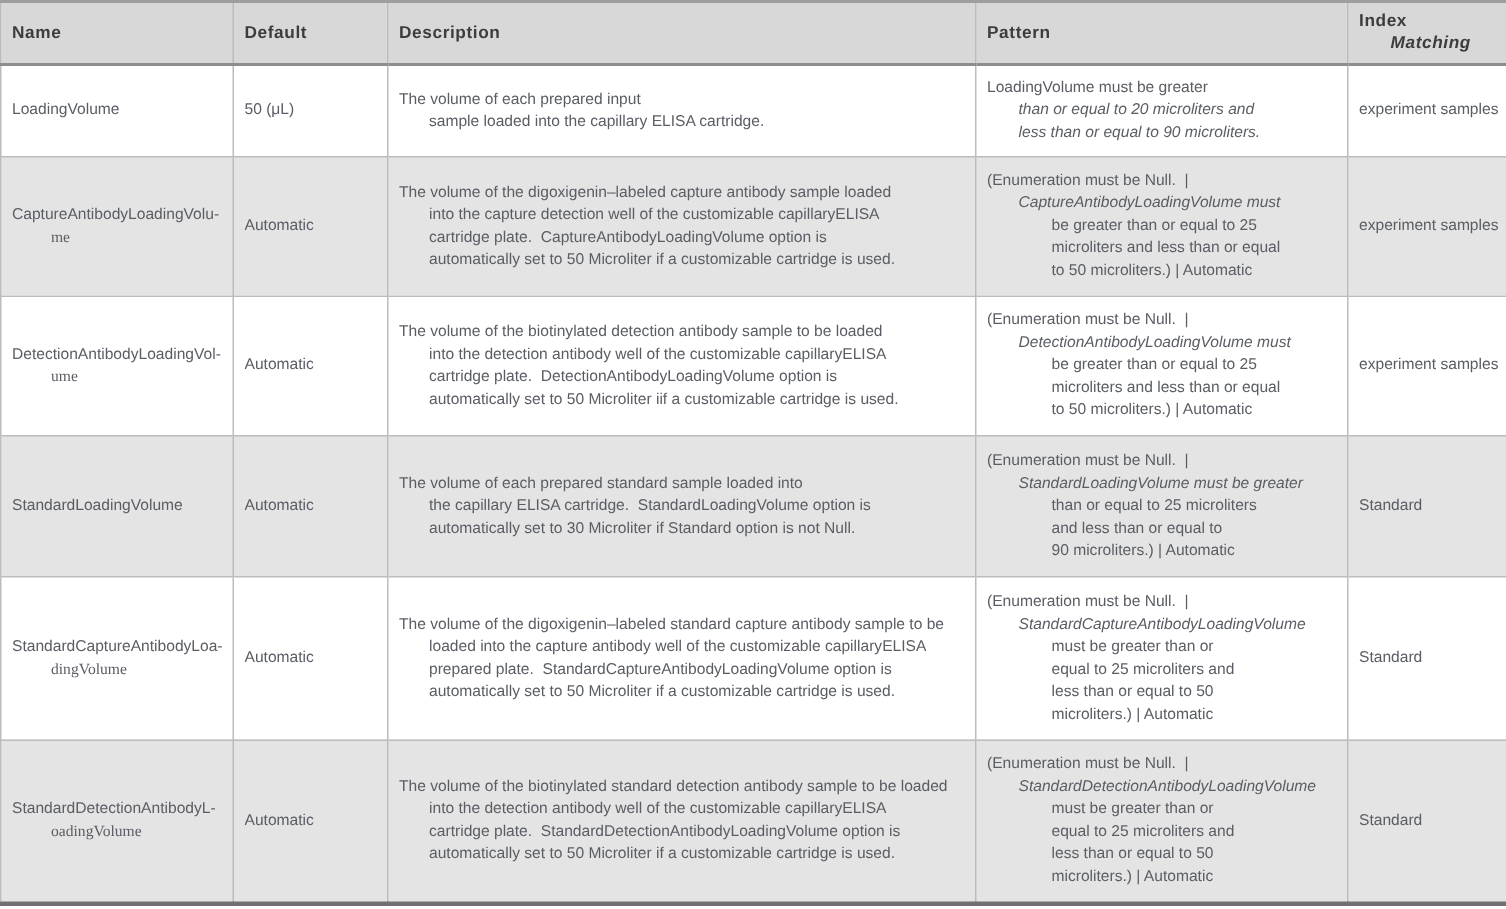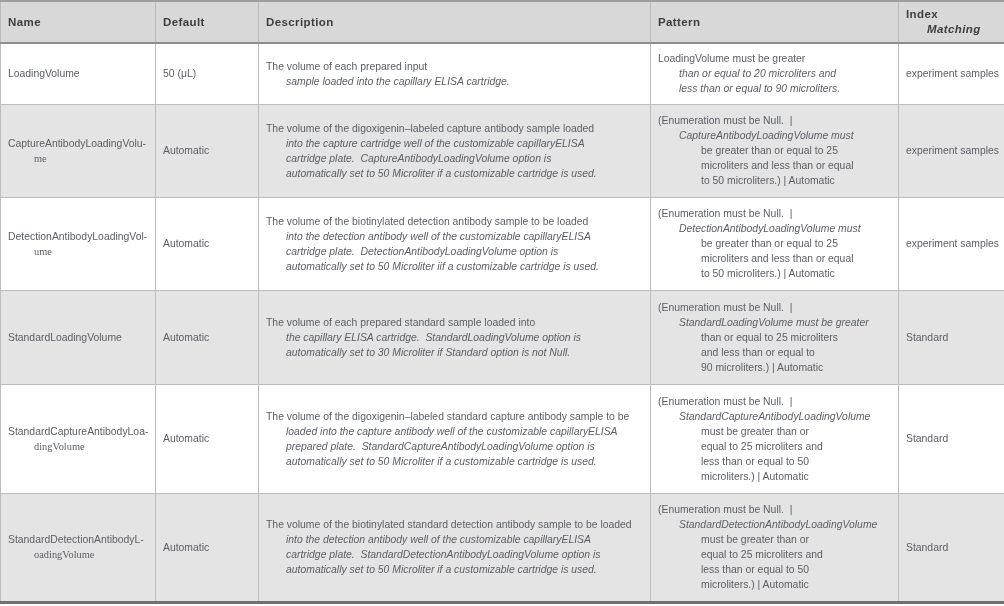--- a/index.html
+++ b/index.html
@@ -53,21 +53,21 @@
   }
   tbody tr.shaded td { background: var(--stripe-bg); }
   tbody tr:nth-child(1) { height: 61px; }
   tbody tr:nth-child(2) { height: 93px; }
   tbody tr:nth-child(3) { height: 93px; }
   tbody tr:nth-child(4) { height: 94px; }
   tbody tr:nth-child(5) { height: 109px; }
   tbody tr:nth-child(6) { height: 109px; }
   .line { white-space: pre; overflow: hidden; }
   .ind-name { padding-left: 26px; font-family: Liberation Serif, serif; }
-  .ind-desc { padding-left: 20px; font-style: italic; }
+  .ind-desc { padding-left: 20px; }
   .ind1 { padding-left: 21px; font-style: italic; }
   .ind2 { padding-left: 43px; }
 </style>
 </head>
 <body>
 
 <table>
   <colgroup>
     <col style="width:155px">
     <col style="width:103px">
@@ -119,21 +119,21 @@
       <tr class="shaded">
         <td>
           <div class="line">CaptureAntibodyLoadingVolu-</div>
           <div class="line ind-name">me</div>
         </td>
         <td>
           <div class="line">Automatic</div>
         </td>
         <td>
           <div class="line">The volume of the digoxigenin–labeled capture antibody sample loaded</div>
-          <div class="line ind-desc">into the capture cartridge well of the customizable capillaryELISA</div>
+          <div class="line ind-desc">into the capture detection well of the customizable capillaryELISA</div>
           <div class="line ind-desc">cartridge plate.  CaptureAntibodyLoadingVolume option is</div>
           <div class="line ind-desc">automatically set to 50 Microliter if a customizable cartridge is used.</div>
         </td>
         <td>
           <div class="line">(Enumeration must be Null.  |</div>
           <div class="line ind1">CaptureAntibodyLoadingVolume must</div>
           <div class="line ind2">be greater than or equal to 25</div>
           <div class="line ind2">microliters and less than or equal</div>
           <div class="line ind2">to 50 microliters.) | Automatic</div>
         </td>

